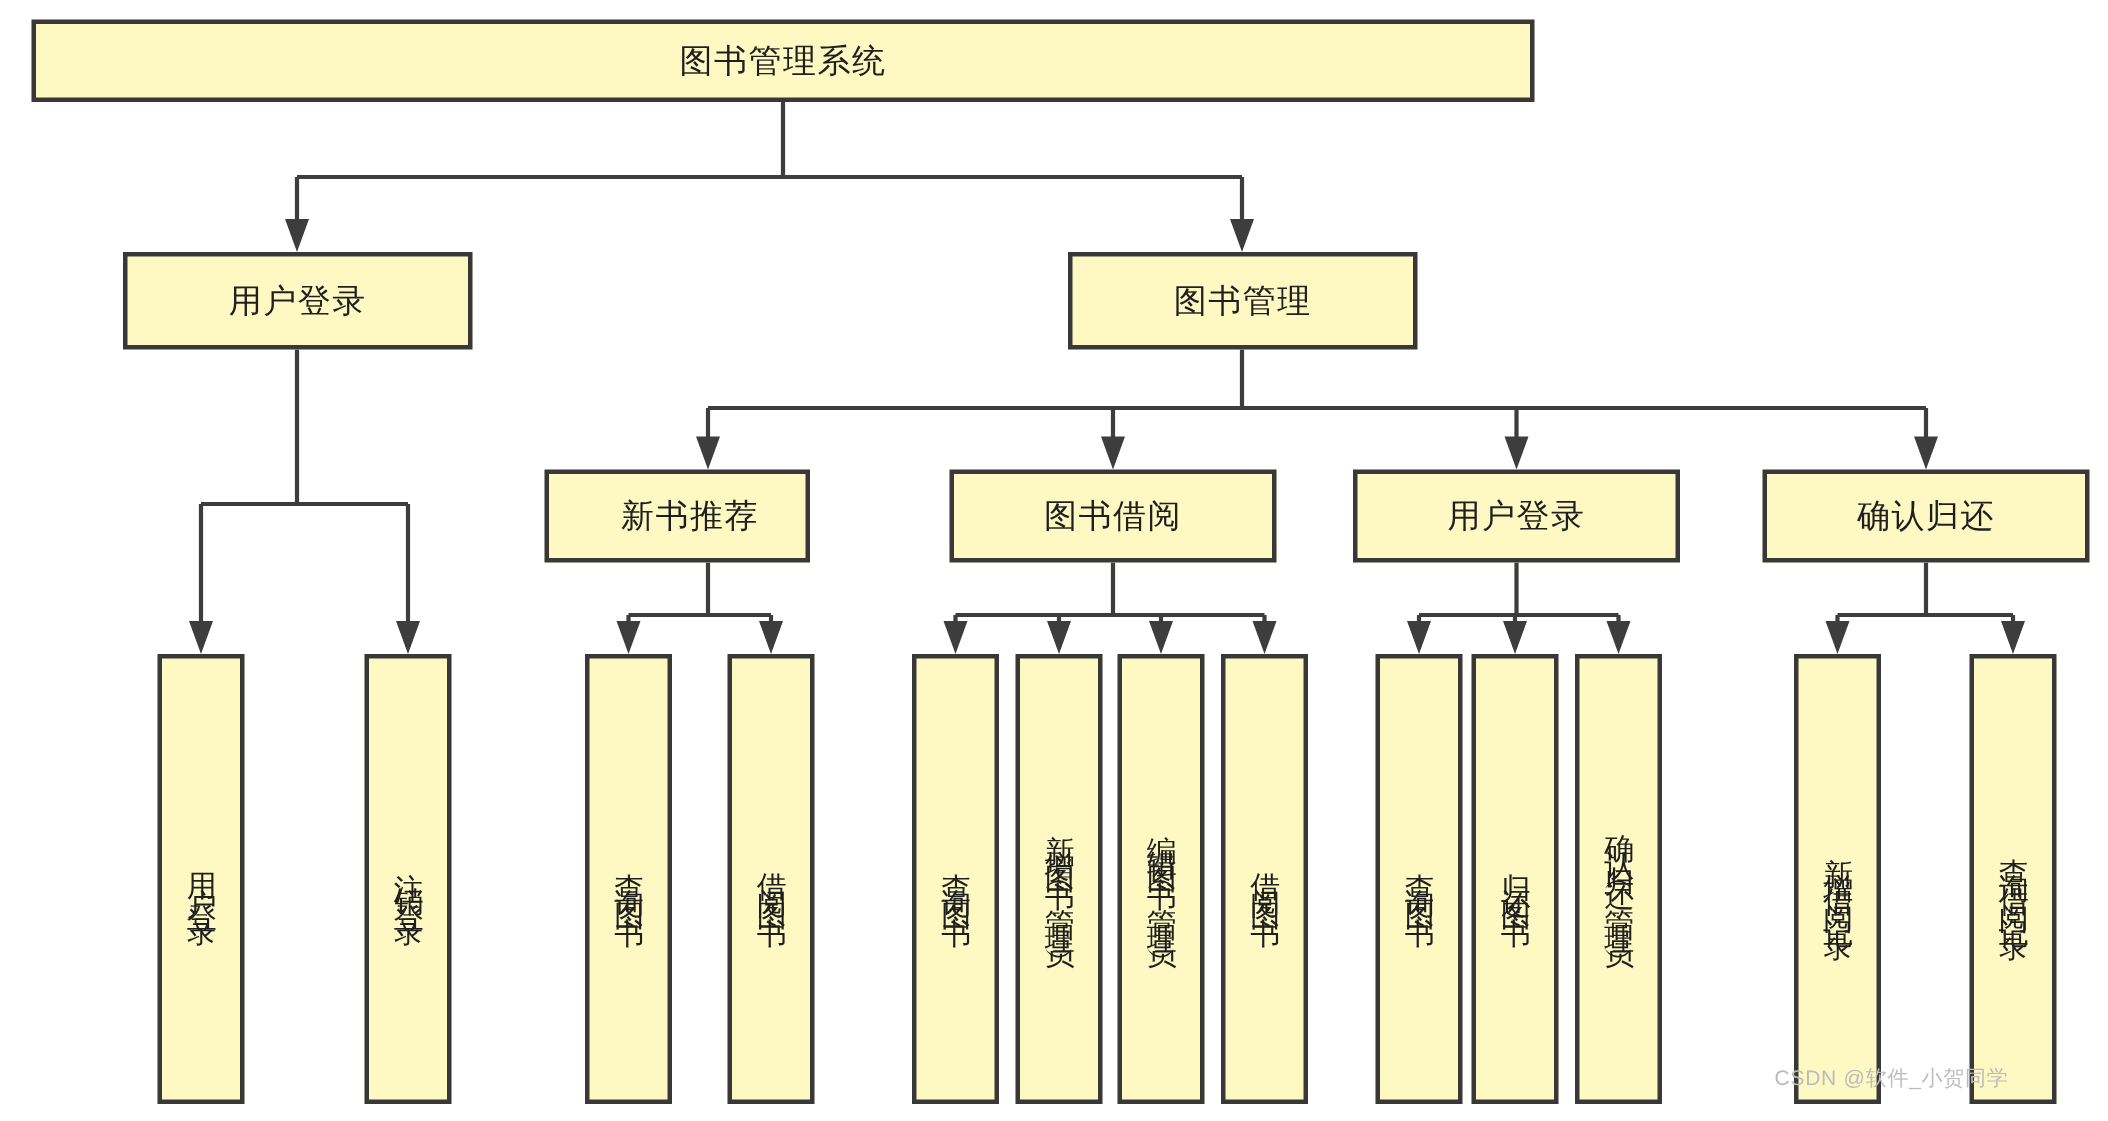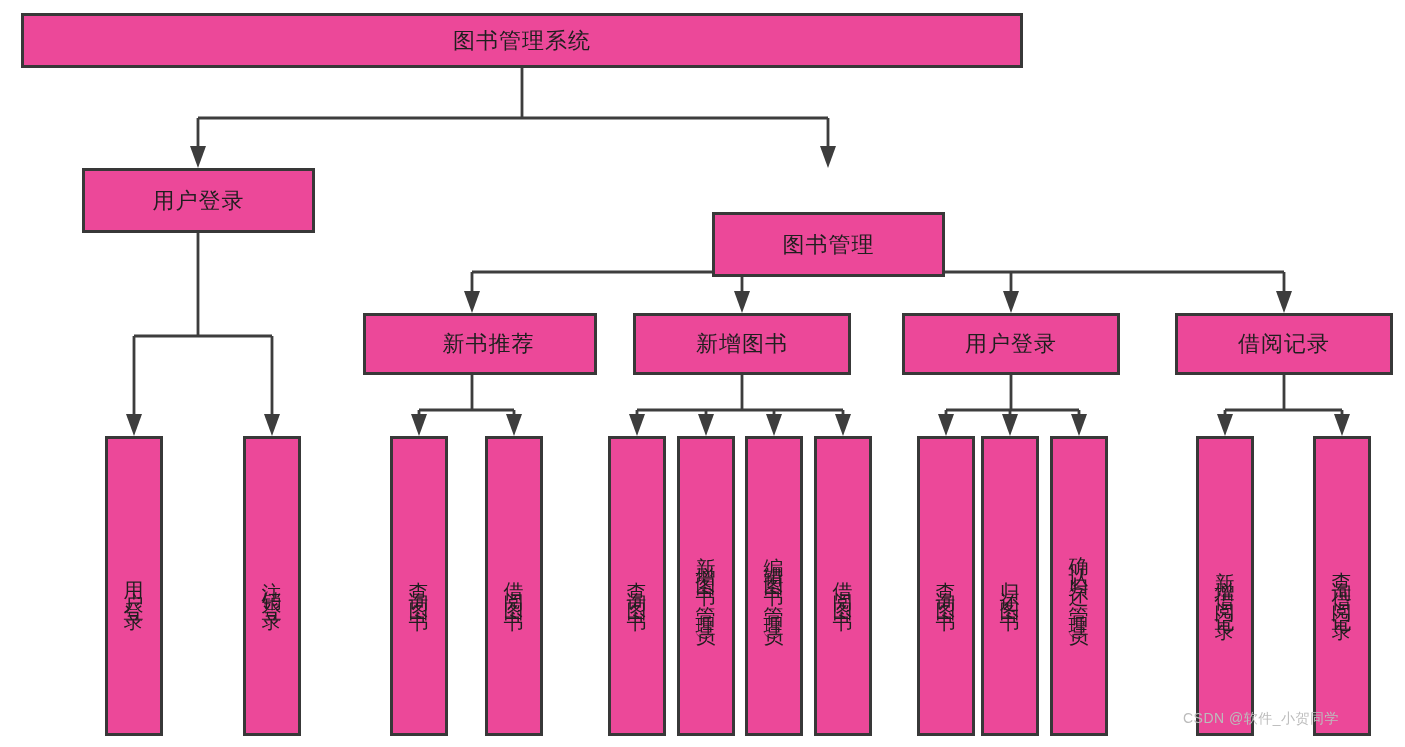--- a/index.html
+++ b/index.html
@@ -29,21 +29,21 @@
     stroke:var(--line);
     stroke-width:2.8;
     fill:none;
   }
   #connectors polygon{
     fill:var(--line);
     stroke:none;
   }
   .node{
     position:absolute;
-    background:#ec4899;
+    background:#fef9c3;
     border:3px solid var(--border);
     display:flex;
     align-items:center;
     justify-content:center;
     color:var(--text);
   }
   .hnode{
     font-size:22px;
     letter-spacing:1px;
     white-space:nowrap;
@@ -51,22 +51,22 @@
   .vnode .vtext{
     writing-mode:vertical-rl;
     text-orientation:mixed;
     font-size:20px;
     letter-spacing:10px;
     line-height:1;
   }
   
   #n-root {left:21px;  top:13px;  width:1002px; height:55px;}
   #n-login{left:82px;  top:168px; width:233px;  height:65px;}
-  #n-mgmt {left:712px; top:168px; width:233px;  height:65px;margin-top:44px;}
-  #n-rec  {left:363px; top:313px; width:234px;  height:62px;padding-left:17px;}
+  #n-mgmt {left:712px; top:168px; width:233px;  height:65px;}
+  #n-rec  {left:363px; top:313px; width:177px;  height:62px;padding-left:17px;}
   #n-bor  {left:633px; top:313px; width:218px;  height:62px;}
   #n-cur  {left:902px; top:313px; width:218px;  height:62px;}
   #n-his  {left:1175px;top:313px; width:218px;  height:62px;}
   .leaf   {top:436px; width:58px; height:300px;}
   #n-l1 {left:105px;}  #n-l2 {left:243px;}
   #n-l3 {left:390px;}  #n-l4 {left:485px;}
   #n-l5 {left:608px;}  #n-l6 {left:677px;}
   #n-l7 {left:745px;}  #n-l8 {left:814px;}
   #n-l9 {left:917px;}  #n-l10{left:981px;}
   #n-l11{left:1050px;}
@@ -121,23 +121,23 @@
     <polygon points="1217,414 1233,414 1225,436"></polygon>
     <polygon points="1334,414 1350,414 1342,436"></polygon>
   </svg>
 
   <div class="node hnode" id="n-root">图书管理系统</div>
 
   <div class="node hnode" id="n-login">用户登录</div>
   <div class="node hnode" id="n-mgmt">图书管理</div>
 
   <div class="node hnode" id="n-rec">新书推荐</div>
-  <div class="node hnode" id="n-bor">新增图书</div>
+  <div class="node hnode" id="n-bor">图书借阅</div>
   <div class="node hnode" id="n-cur">用户登录</div>
-  <div class="node hnode" id="n-his">借阅记录</div>
+  <div class="node hnode" id="n-his">确认归还</div>
 
   <div class="node vnode leaf" id="n-l1">
     <span class="vtext">用户登录</span>
   </div>
   <div class="node vnode leaf" id="n-l2">
     <span class="vtext">注销登录</span>
   </div>
 
   <div class="node vnode leaf" id="n-l3">
     <span class="vtext">查询图书</span>

